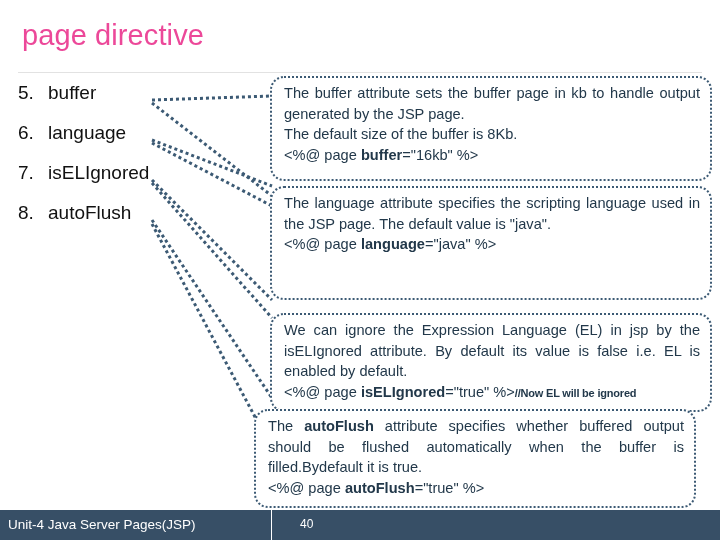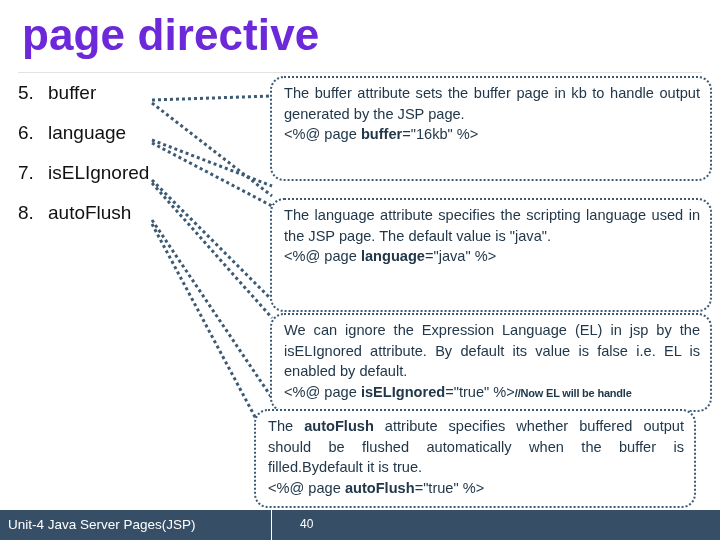--- a/index.html
+++ b/index.html
@@ -14,24 +14,24 @@
     overflow: hidden;
     font-family: "Liberation Sans", sans-serif;
     -webkit-font-smoothing: antialiased;
   }
 
   
   #slide-title {
     position: absolute;
     left: 22px;
     top: 16px;
-    font-size: 44px;
+    font-size: 29px;
     line-height: 38px;
-    color: #6d28d9;
-    font-weight: 700;
+    color: #ec4899;
+    font-weight: 400;
     letter-spacing: 0.1px;
     white-space: nowrap;
   }
   #title-rule {
     position: absolute;
     left: 18px;
     top: 72px;
     width: 684px;
     height: 1px;
     background: #e2e2e2;
@@ -93,21 +93,21 @@
   .callout b {
     font-weight: 700;
   }
   .callout .inline-note {
     font-size: 11px;
     font-weight: 700;
     letter-spacing: -0.2px;
   }
 
   #callout-buffer      { left: 270px; top: 76px;  width: 442px; height: 105px; }
-  #callout-language    { left: 270px; top: 198px; width: 442px; height: 114px; }
+  #callout-language    { left: 270px; top: 186px; width: 442px; height: 114px; }
   #callout-iselignored { left: 270px; top: 313px; width: 442px; height: 99px;  }
   #callout-autoflush   { left: 254px; top: 409px; width: 442px; height: 99px;  }
 
   
   #footer {
     position: absolute;
     left: 0;
     top: 510px;
     width: 720px;
     height: 30px;
@@ -181,31 +181,32 @@
     <path d="M152,180 L272,300"></path>
     <path d="M152,183 L272,318"></path>
 
     <path d="M152,220 L276,404"></path>
     <path d="M152,224 L262,430"></path>
   </g>
 </svg>
 
 <div class="callout" id="callout-buffer">
   <div>The buffer attribute sets the buffer page in kb to handle output generated by the JSP page.</div>
+  <div class="last-line">The default size of the buffer is 8Kb.</div>
   <div class="last-line"><span>&lt;%@ page </span><b>buffer</b><span>="16kb" %&gt;</span></div>
 </div>
 
 <div class="callout" id="callout-language">
   <div>The language attribute specifies the scripting language used in the JSP page. The default value is "java".</div>
   <div class="last-line"><span>&lt;%@ page </span><b>language</b><span>="java" %&gt;</span></div>
 </div>
 
 <div class="callout" id="callout-iselignored">
   <div>We can ignore the Expression Language (EL) in jsp by the isELIgnored attribute. By default its value is false i.e. EL is enabled by default.</div>
-  <div class="last-line"><span>&lt;%@ page </span><b>isELIgnored</b><span>="true" %&gt;</span><span class="inline-note">//Now EL will be handle</span></div>
+  <div class="last-line"><span>&lt;%@ page </span><b>isELIgnored</b><span>="true" %&gt;</span><span class="inline-note">//Now EL will be ignored</span></div>
 </div>
 
 <div class="callout" id="callout-autoflush">
   <div><span>The </span><b>autoFlush</b><span> attribute specifies whether buffered output should be flushed automatically when the buffer is filled.Bydefault it is true.</span></div>
   <div class="last-line"><span>&lt;%@ page </span><b>autoFlush</b><span>="true" %&gt;</span></div>
 </div>
 
 <div id="footer">
   <div id="footer-left">Unit-4 Java Server Pages(JSP)</div>
   <div id="footer-divider"></div>

